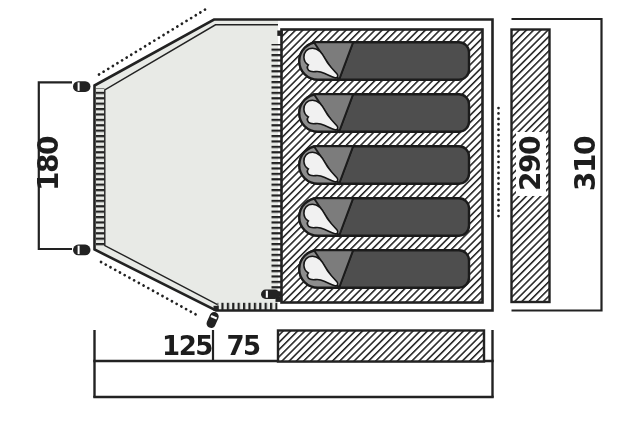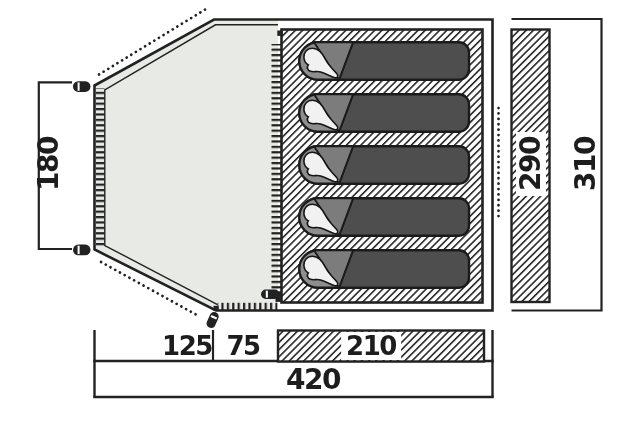--- a/index.html
+++ b/index.html
@@ -110,15 +110,13 @@
       <rect x="278" y="330.5" width="206" height="31" fill="url(#hatch)" stroke-width="2.4"></rect>
       <line x1="93.3" y1="397" x2="493.7" y2="397" stroke-width="2.6"></line>
     </g>
   </svg>
 
   <div class="dim big rot" style="left:49px;top:164px;">180</div>
   <div class="dim big rot boxed" style="left:530.5px;top:164px;">290</div>
   <div class="dim big rot" style="left:586px;top:164px;">310</div>
   <div class="dim" style="left:146px;top:346px;margin-left:41px;">125</div>
   <div class="dim" style="left:243px;top:346px;text-align:center;">75</div>
-  <div class="dim boxed" style="left:371px;top:346px;">210</div>
-  <div class="dim big" style="left:313px;top:379.5px;">420</div>
 </div>
 
 </body></html>

